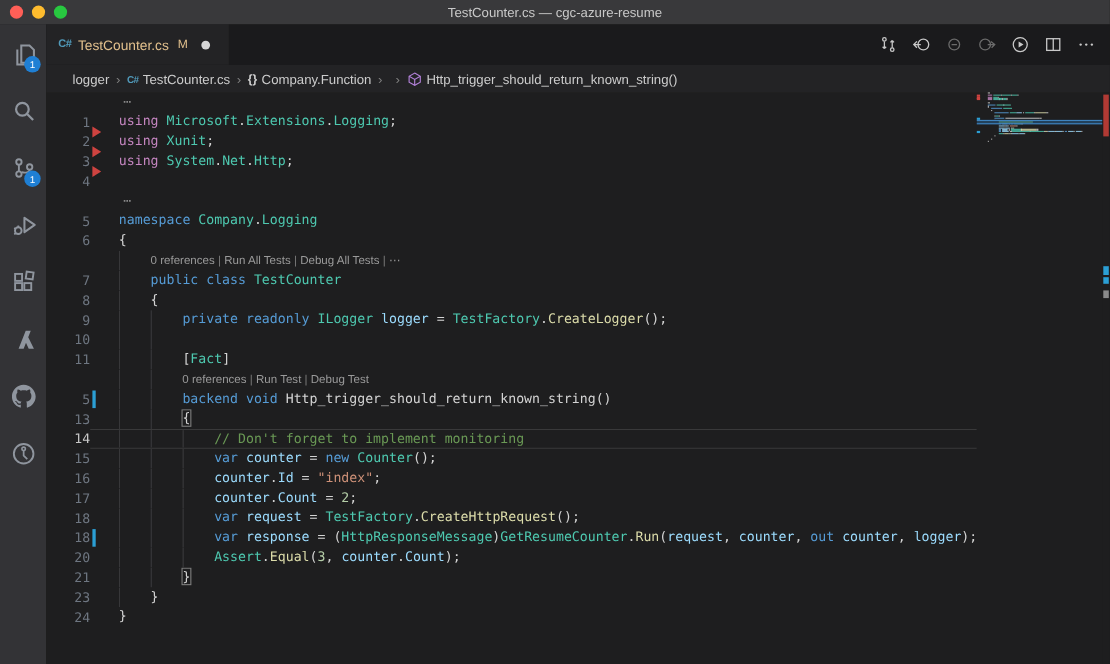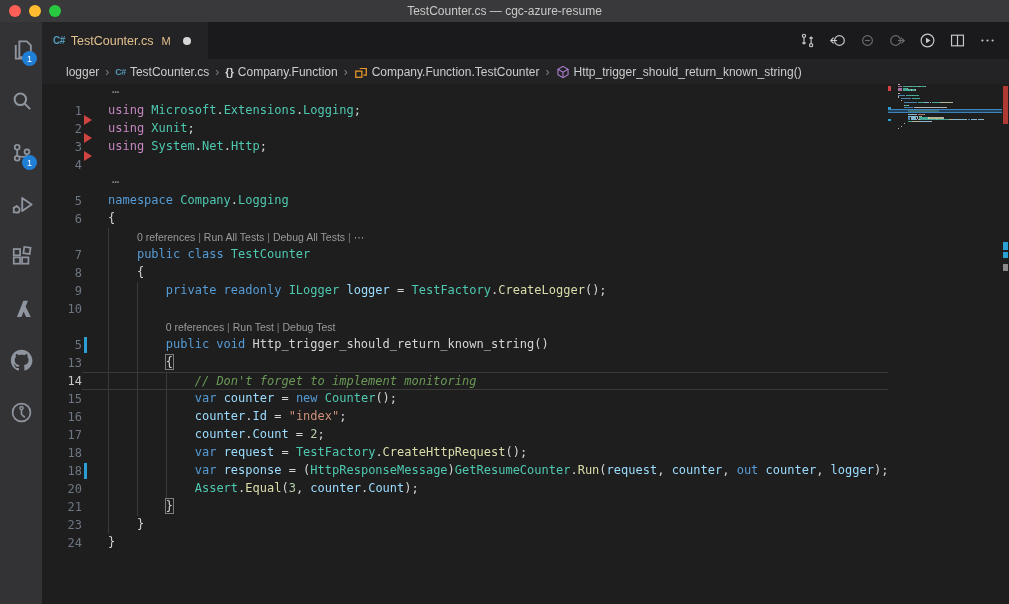--- a/index.html
+++ b/index.html
@@ -44,21 +44,21 @@
   .bc-icn svg { width:14px; height:14px; display:block; }
 
   
   .editor { flex:1; display:flex; min-height:0; position:relative; }
   .code-pane { width:846px; position:relative; overflow:hidden; }
   .row { display:flex; height:18px; position:relative; }
   .num { width:40px; flex:0 0 40px; text-align:right; color:#6e7681;
     font-family:"DejaVu Sans Mono",monospace; font-size:12px; line-height:18px; }
   .num.cur { color:#c8c8c8; }
   .rowbody { flex:1; display:flex; position:relative; min-width:0; }
-  .rowbody.curline { border-top:1px solid rgba(255,255,255,0.12); border-bottom:1px solid rgba(255,255,255,0.12);font-style:italic; }
+  .rowbody.curline { border-top:1px solid rgba(255,255,255,0.12); border-bottom:1px solid rgba(255,255,255,0.12); }
   .deco { width:26px; flex:0 0 26px; position:relative; }
   .mod-bar { position:absolute; left:2px; top:1px; bottom:1px; width:3px; background:#2b9fd4; }
   .del-tri { position:absolute; left:2px; bottom:-5px; width:0; height:0; z-index:3;
     border-left:8px solid #cf4340; border-top:5px solid transparent; border-bottom:5px solid transparent; }
   .content { flex:1; position:relative; font-family:"DejaVu Sans Mono",monospace; font-size:12px;
     line-height:17px; white-space:pre; overflow:hidden; }
   .guide { position:absolute; top:0; bottom:0; width:1px; background:#3a3a3c; }
   .content.lens { font-family:"Liberation Sans",sans-serif; font-size:10.5px; color:#9a9a9a; line-height:19px; }
   .lens-link { cursor:pointer; }
   .lens-sep { color:#7a7a7a; }
@@ -228,29 +228,20 @@
           <span class="bc-item">
             <span class="bc-cs">C#</span>
             <span>TestCounter.cs</span>
           </span>
           <span class="bc-sep">›</span>
           <span class="bc-item">
             <span class="bc-ns">{}</span>
             <span>Company.Function</span>
           </span>
           <span class="bc-sep">›</span>
-          <span class="bc-item">
-            <span class="bc-icn">
-              <svg viewBox="0 0 16 16">
-                <rect x="2" y="7" width="7" height="7" fill="none" stroke="#ee9d28" stroke-width="1.4"></rect>
-                <path d="M6.5 4H14v7.5h-3.2" fill="none" stroke="#ee9d28" stroke-width="1.4"></path>
-              </svg>
-            </span>
-            <span>Company.Function.TestCounter</span>
-          </span>
           <span class="bc-sep">›</span>
           <span class="bc-item">
             <span class="bc-icn">
               <svg viewBox="0 0 16 16">
                 <path d="M8 1.6l5.8 3.3v6.2L8 14.4l-5.8-3.3V4.9z" fill="none" stroke="#b180d7" stroke-width="1.2"></path>
                 <path d="M2.2 4.9L8 8.2l5.8-3.3M8 8.2v6.2" fill="none" stroke="#b180d7" stroke-width="1.2"></path>
               </svg>
             </span>
             <span>Http_trigger_should_return_known_string()</span>
           </span>
@@ -349,33 +340,40 @@
               </div>
             </div>
             <div class="row">
               <div class="num">10</div>
               <div class="rowbody">
                 <div class="deco"></div>
                 <div class="content"><div class="guide" style="left: 0px;"></div><div class="guide" style="left: 28.89px;"></div></div>
               </div>
             </div>
             <div class="row">
+              <div class="num">11</div>
+              <div class="rowbody">
+                <div class="deco"></div>
+                <div class="content"><div class="guide" style="left: 0px;"></div><div class="guide" style="left: 28.89px;"></div><span class="c-pun">        [</span><span class="c-type">Fact</span><span class="c-pun">]</span></div>
+              </div>
+            </div>
+            <div class="row">
               <div class="num"></div>
               <div class="rowbody">
                 <div class="deco"></div>
                 <div class="content lens" style="padding-left: 57.78px;"><div class="guide" style="left: 0px;"></div><div class="guide" style="left: 28.89px;"></div><span class="lens-link">0 references</span><span class="lens-sep"> | </span><span class="lens-link">Run Test</span><span class="lens-sep"> | </span><span class="lens-link">Debug Test</span></div>
               </div>
             </div>
             <div class="row">
               <div class="num">5</div>
               <div class="rowbody">
                 <div class="deco">
                   <div class="mod-bar"></div>
                 </div>
-                <div class="content"><div class="guide" style="left: 0px;"></div><div class="guide" style="left: 28.89px;"></div><span class="c-ws">        </span><span class="c-kw">public void </span><span class="c-txt">Http_trigger_should_return_known_string</span><span class="c-pun">()</span></div>
+                <div class="content"><div class="guide" style="left: 0px;"></div><div class="guide" style="left: 28.89px;"></div><span class="c-ws">        </span><span class="c-kw">backend void </span><span class="c-txt">Http_trigger_should_return_known_string</span><span class="c-pun">()</span></div>
               </div>
             </div>
             <div class="row">
               <div class="num">13</div>
               <div class="rowbody">
                 <div class="deco"></div>
                 <div class="content"><div class="guide" style="left: 0px;"></div><div class="guide" style="left: 28.89px;"></div><span class="c-ws">        </span><span class="c-pun bracket">{</span></div>
               </div>
             </div>
             <div class="row">

